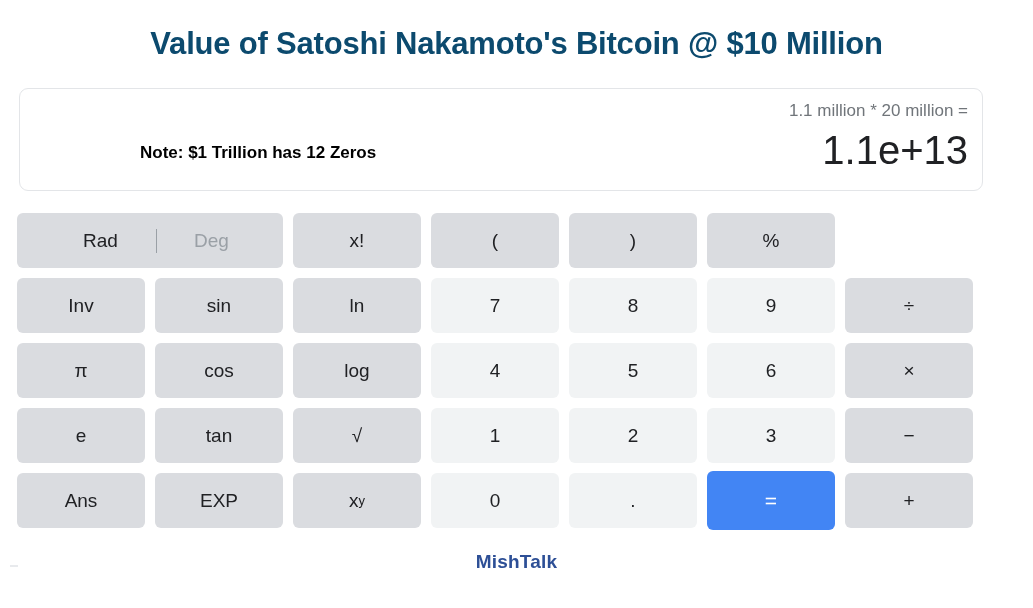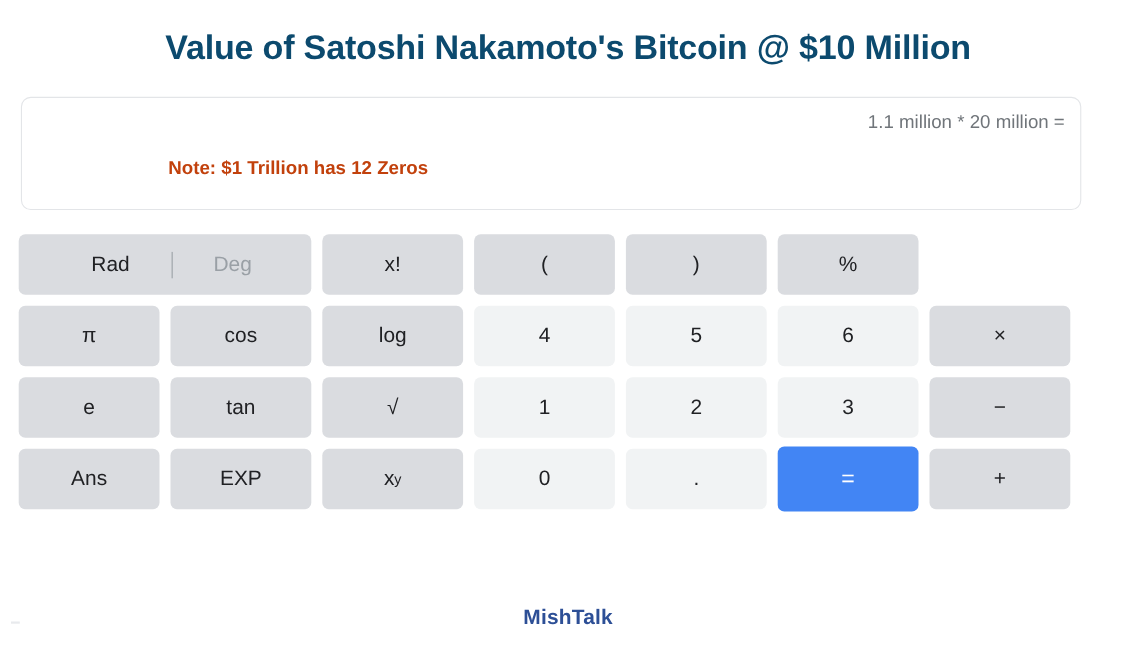--- a/index.html
+++ b/index.html
@@ -42,25 +42,25 @@
     top: 88px;
     width: 964px;
     height: 103px;
     border: 1px solid #e3e5e8;
     border-radius: 9px;
     background: #ffffff;
   }
 
   .display-note {
     position: absolute;
-    left: 133px;
+    left: 120px;
     top: 54px;
     font-size: 17px;
     font-weight: bold;
-    color: #c2410c;
+    color: #000000;
     white-space: nowrap;
   }
 
   .display-right {
     position: absolute;
     right: 14px;
     top: 10px;
     text-align: right;
   }
 
@@ -186,39 +186,49 @@
 <body>
 
 <div class="page">
 
   <div class="page-title">Value of Satoshi Nakamoto's Bitcoin @ $10 Million</div>
 
   <div class="display-panel">
     <div class="display-note">Note: $1 Trillion has 12 Zeros</div>
     <div class="display-right">
       <div class="display-expression">1.1 million * 20 million =</div>
+      <div class="display-result">1.1e+13</div>
     </div>
   </div>
 
   <div class="keypad">
 
     <div class="key-row">
       <div class="key wide">
         <div class="toggle-inner">
           <span class="toggle-opt active">Rad</span>
           <span class="toggle-divider"></span>
           <span class="toggle-opt inactive">Deg</span>
         </div>
       </div>
       <button class="key">x!</button>
       <button class="key">(</button>
       <button class="key">)</button>
       <button class="key">%</button>
     </div>
 
+    <div class="key-row">
+      <button class="key">Inv</button>
+      <button class="key">sin</button>
+      <button class="key">ln</button>
+      <button class="key num">7</button>
+      <button class="key num">8</button>
+      <button class="key num">9</button>
+      <button class="key">÷</button>
+    </div>
 
     <div class="key-row">
       <button class="key">π</button>
       <button class="key">cos</button>
       <button class="key">log</button>
       <button class="key num">4</button>
       <button class="key num">5</button>
       <button class="key num">6</button>
       <button class="key">×</button>
     </div>

